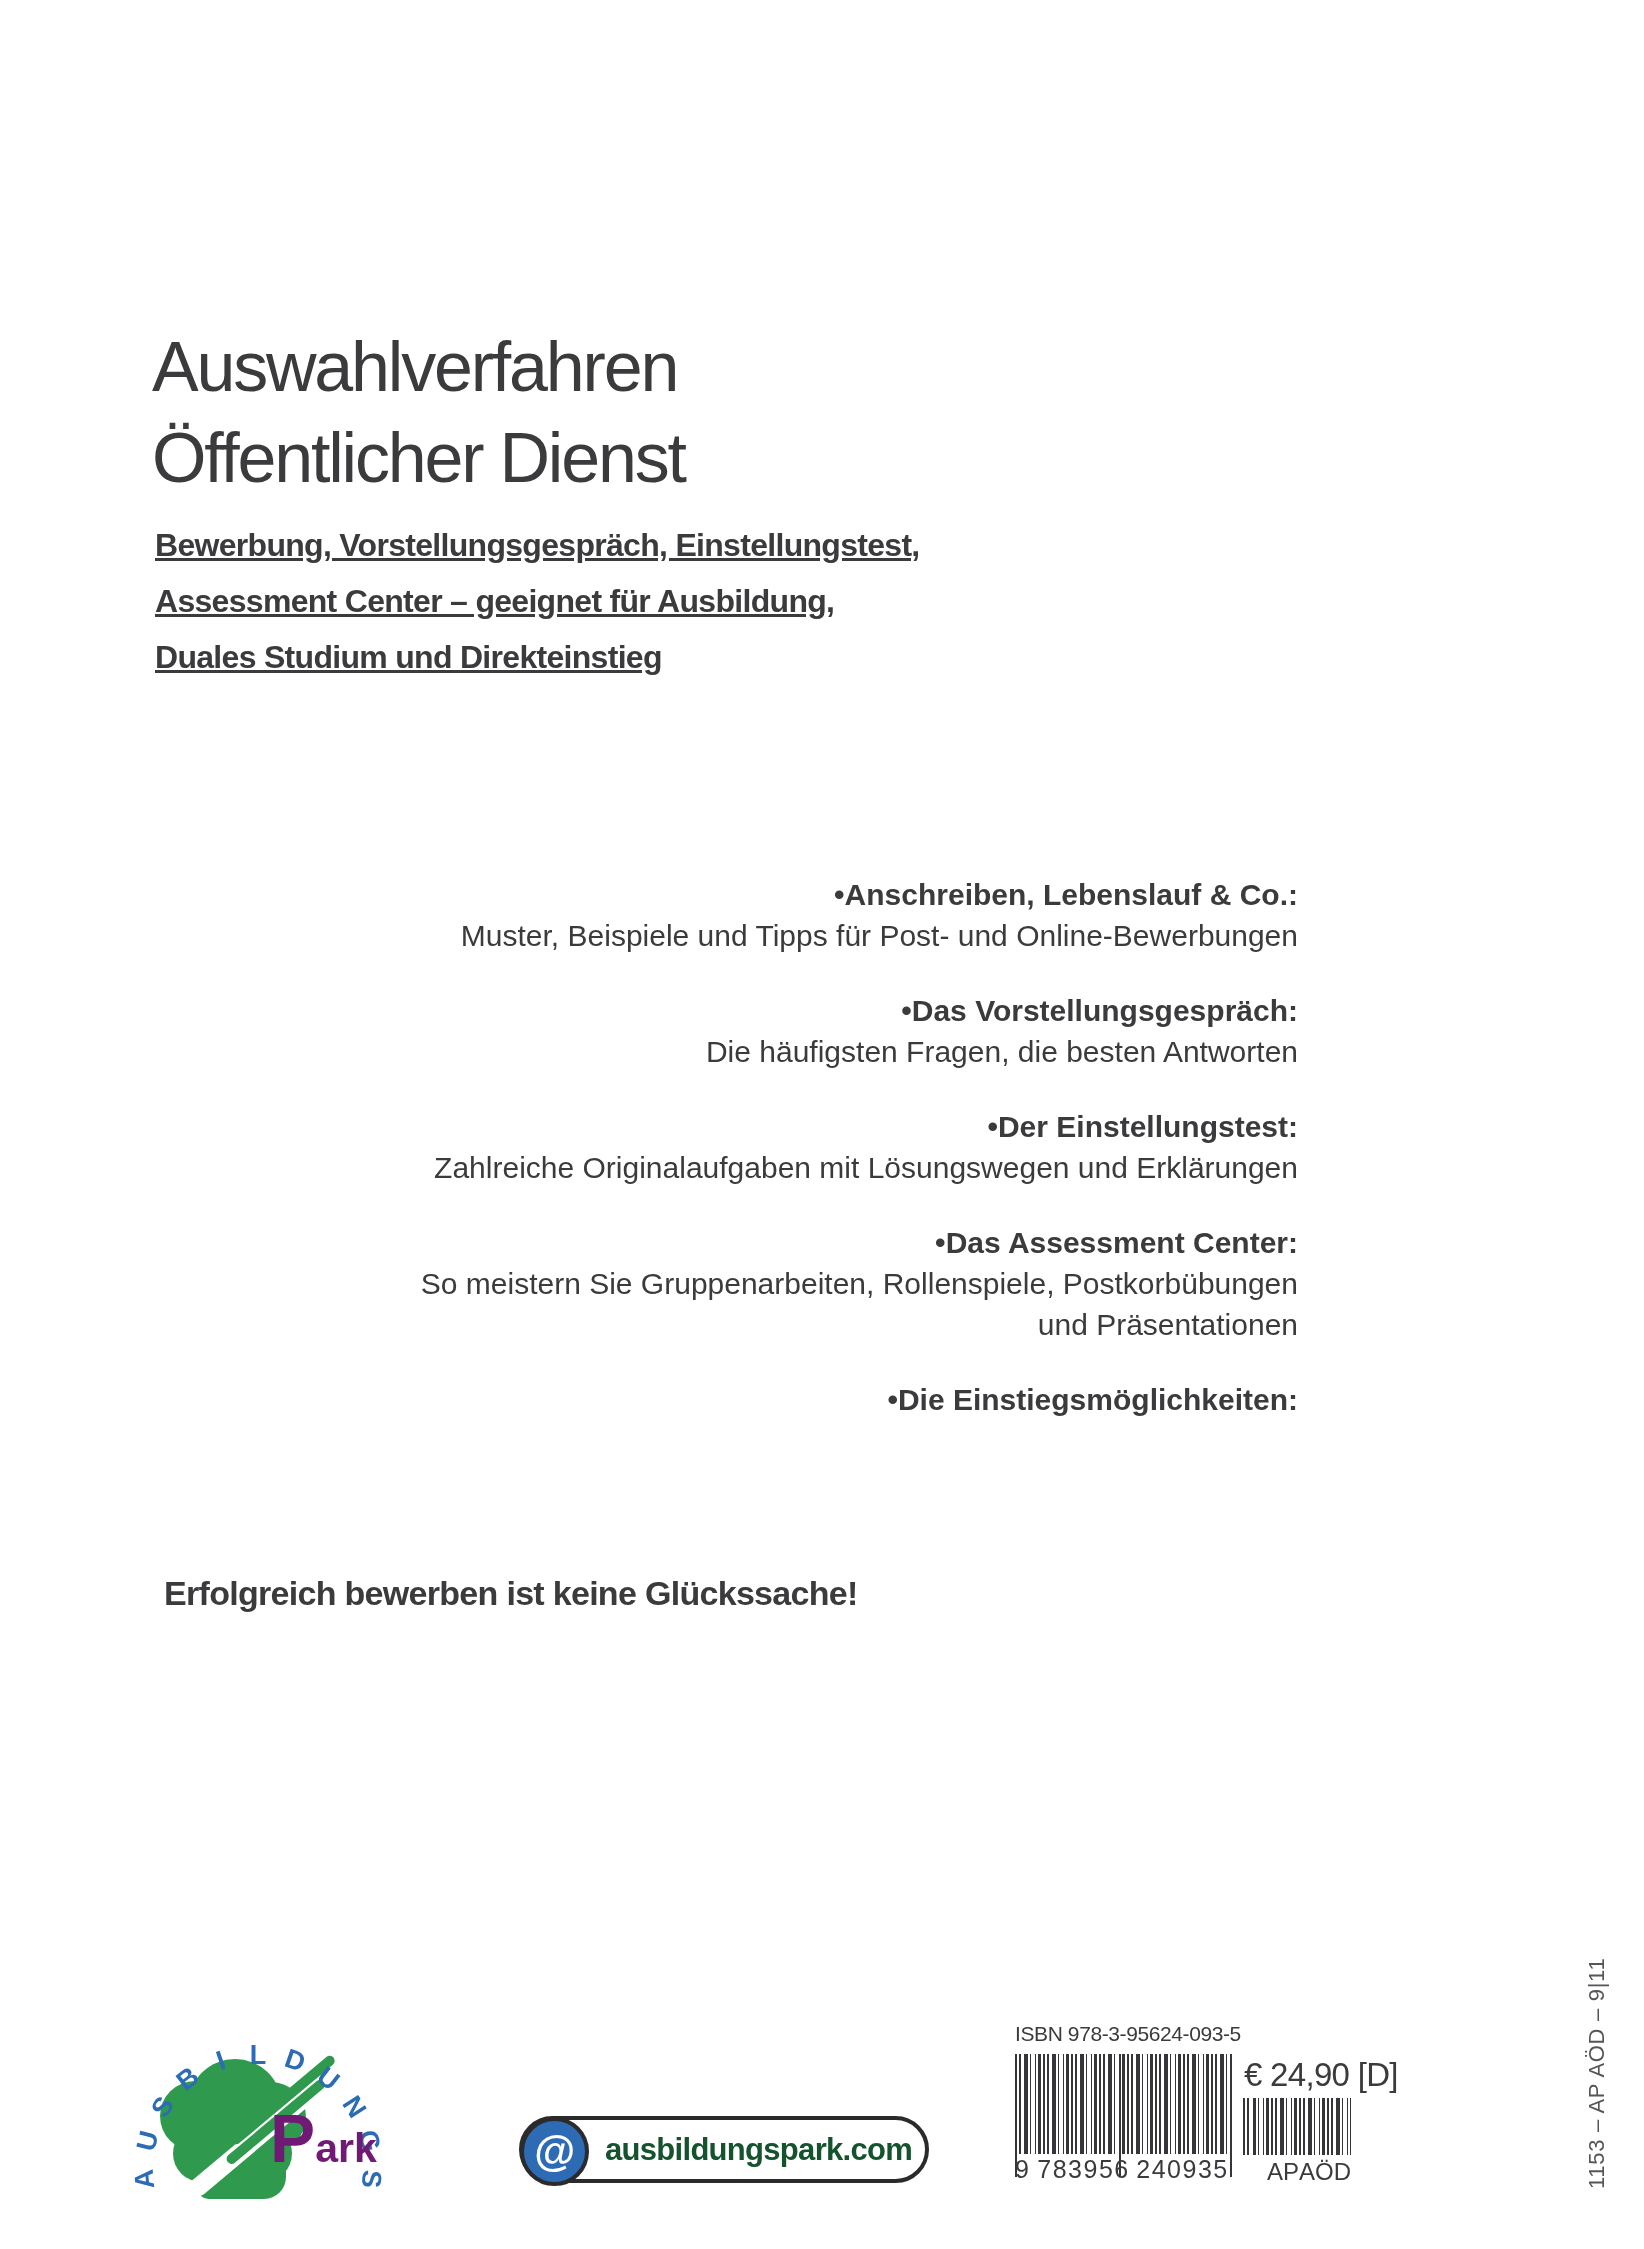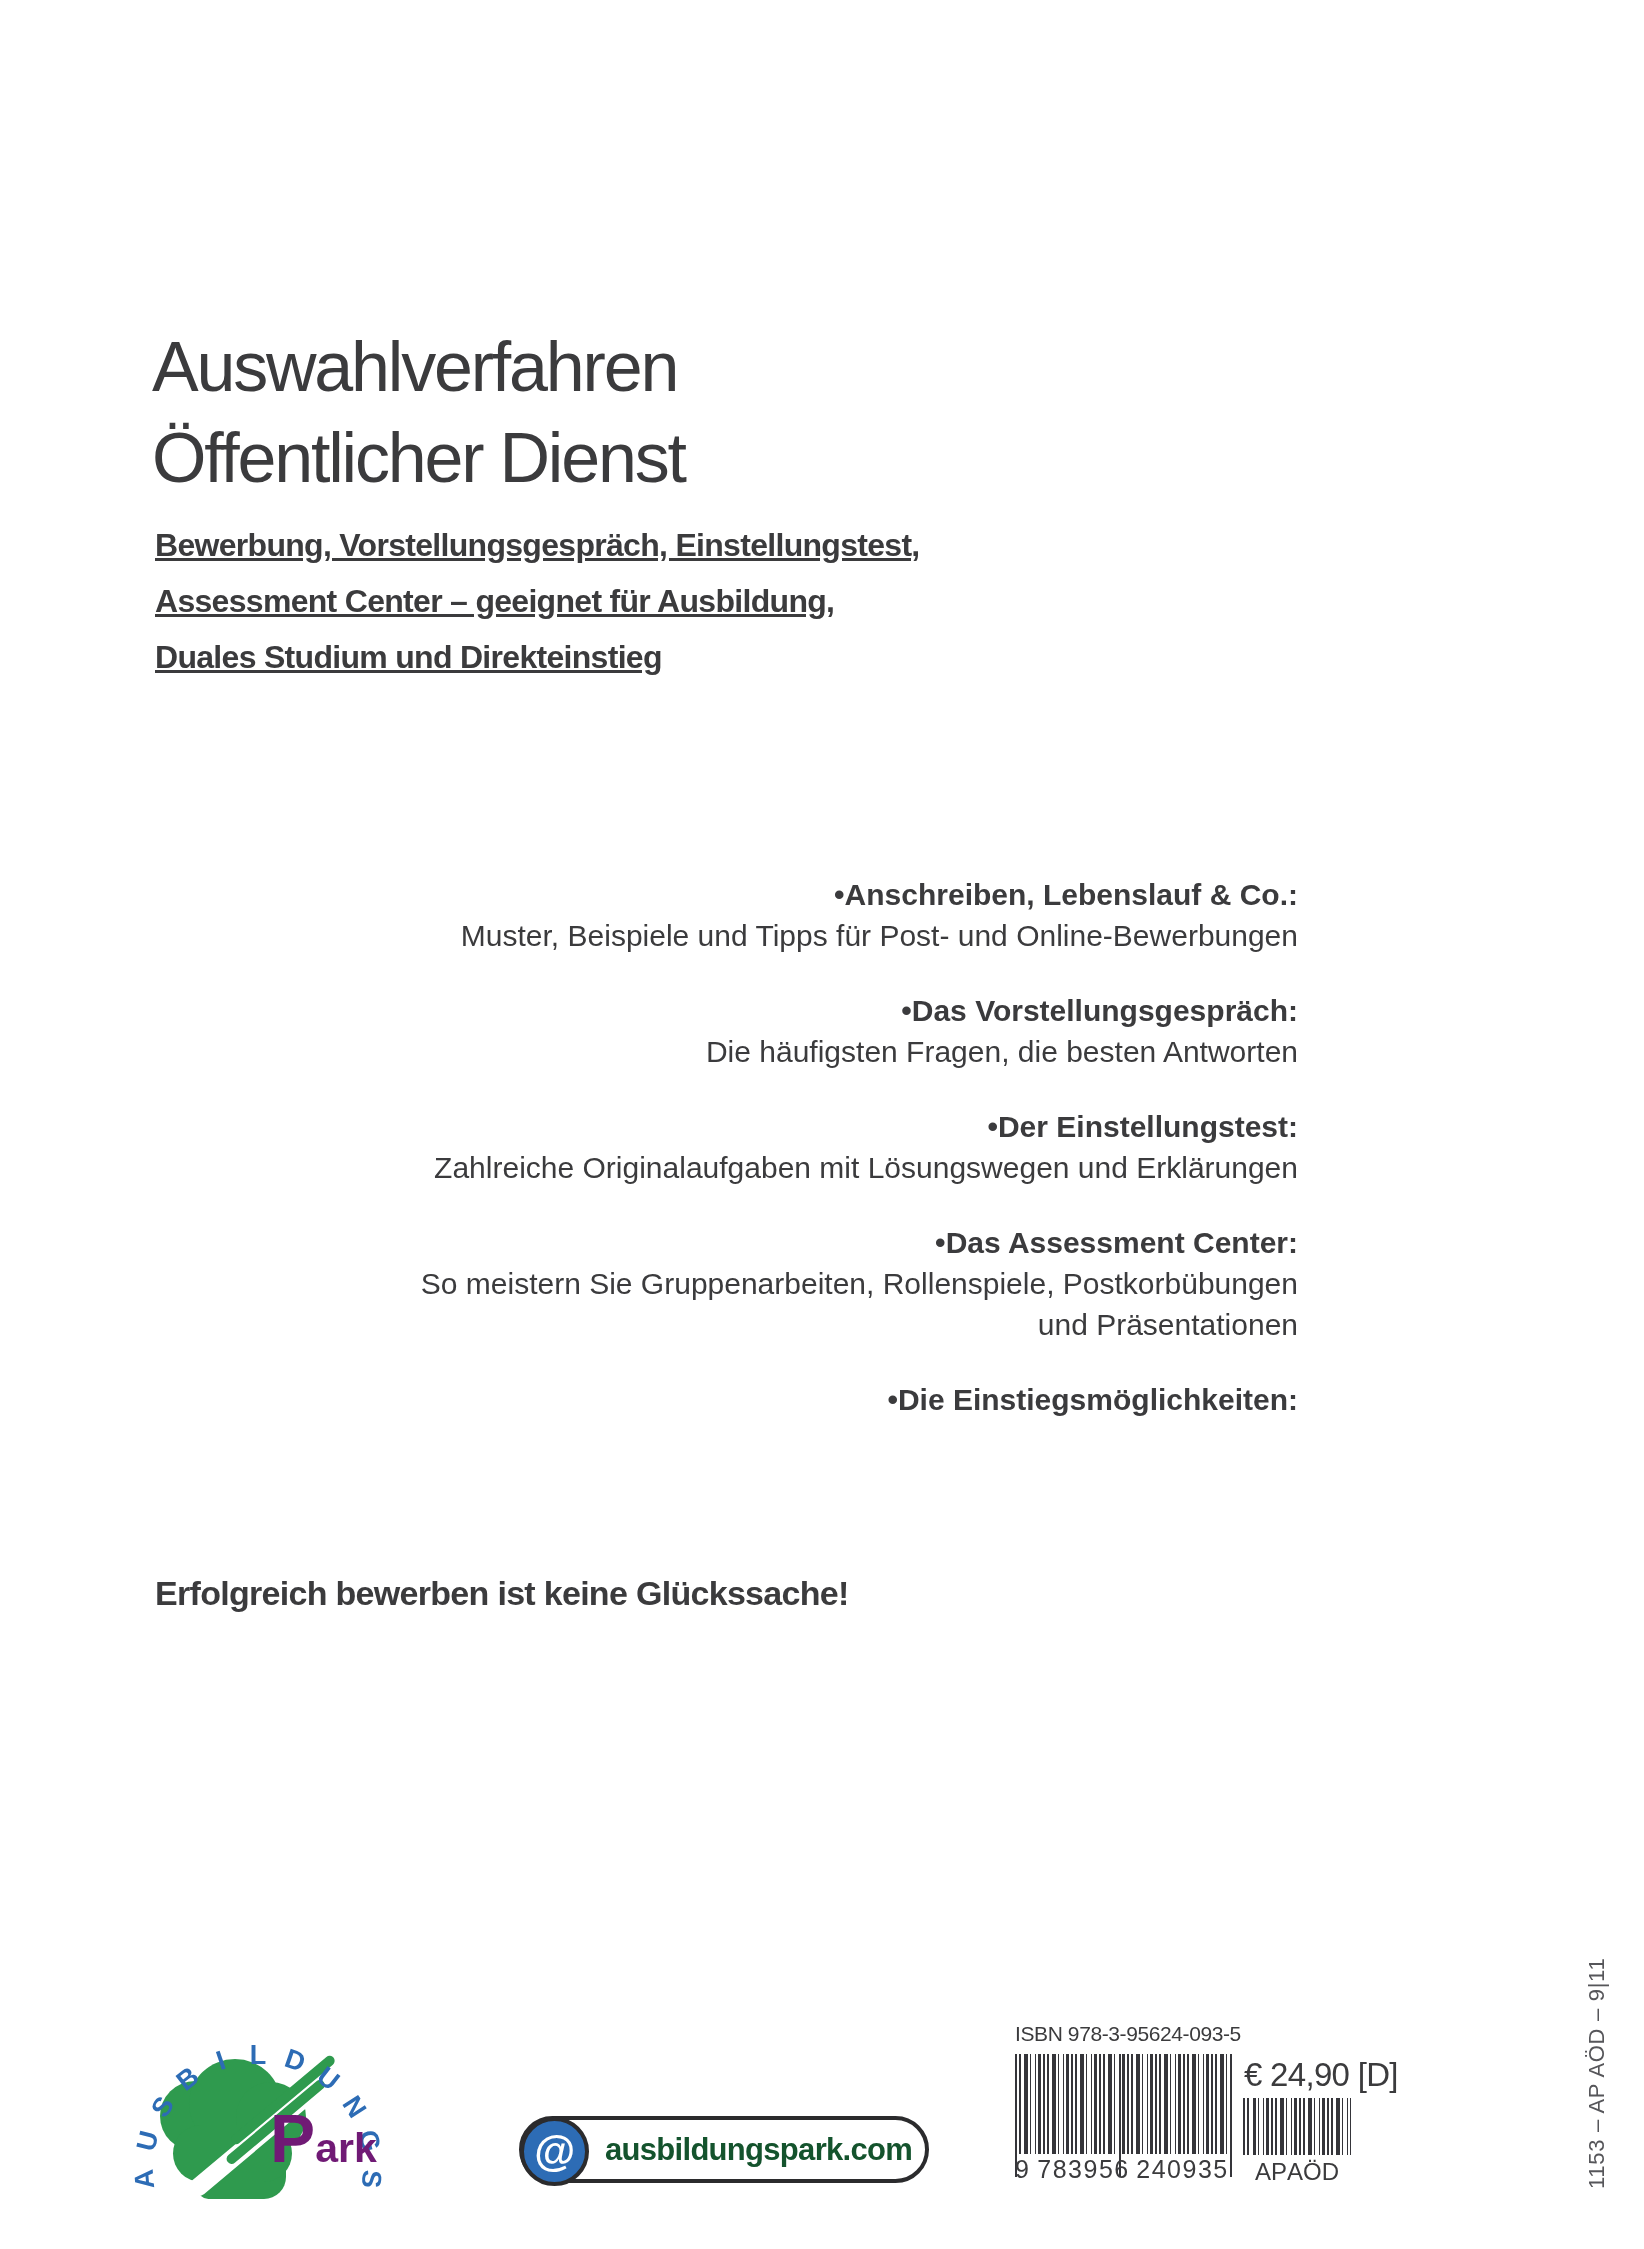--- a/index.html
+++ b/index.html
@@ -18,21 +18,21 @@
   .subtitle{position:absolute;left:155px;top:517px;font-weight:bold;
             font-size:32px;line-height:56px;letter-spacing:-0.7px;white-space:pre-line;text-decoration:underline;}
   
   .intro{position:absolute;left:155px;top:729px;font-size:30px;line-height:42px;white-space:pre-line;}
   
   .features{position:absolute;left:155px;top:874px;width:1143px;text-align:right;}
   .feature{margin-bottom:34px;font-size:30px;line-height:41px;}
   .fhead{font-weight:bold;}
   .dot{display:inline-block;width:23.4px;}
   .fbody{padding-left:23.4px;white-space:pre-line;}
-  .closing{position:absolute;left:155px;top:1574px;font-weight:bold;font-size:34px;letter-spacing:-0.7px;}
+  .closing{position:absolute;left:164px;top:1574px;font-weight:bold;font-size:34px;letter-spacing:-0.7px;}
   
   .logo{position:absolute;left:103px;top:2009px;width:388px;height:231px;}
   .arc-letter{position:absolute;font-weight:bold;font-size:27px;color:#2d6cb5;line-height:1;}
   .tree{position:absolute;left:0;top:0;width:100%;height:100%;}
   .lobe{position:absolute;background:#2f9a4e;border-radius:50%;}
   .l1{left:57px;top:72px;width:70px;height:70px;}
   .l2{left:86px;top:50px;width:92px;height:89px;}
   .l3{left:133px;top:73px;width:70px;height:70px;}
   .l4{left:70px;top:116px;width:119px;height:57px;border-radius:29px;}
   .trunk{position:absolute;left:95px;top:150px;width:88px;height:40px;background:#2f9a4e;
@@ -63,21 +63,21 @@
   .guard{position:absolute;top:32px;width:2.2px;height:123px;background:#35353a;}
   .gl{left:0;} .gm{left:104px;} .gr{left:215px;}
   .digits{position:absolute;left:0;top:133px;width:217px;display:flex;font-size:25px;color:#3b3b3d;}
   .digits .dp{width:19px;}
   .digits .dgrp{flex:1;text-align:center;letter-spacing:1.5px;}
   
   .price{position:absolute;left:1244px;top:2056px;font-size:33px;letter-spacing:-0.7px;white-space:nowrap;}
   .addon{position:absolute;left:1243px;top:2098px;width:108px;}
   .addon-bars{position:absolute;left:0;top:0;width:108px;height:57px;}
   .addon-code{position:absolute;left:0;top:60px;width:108px;display:flex;
-              justify-content:center;font-size:24px;color:#3b3b3d;}
+              justify-content:flex-end;font-size:24px;color:#3b3b3d;}
   
   .vnote{position:absolute;left:1502px;top:2081px;width:190px;height:26px;
          transform:rotate(-90deg);transform-origin:center;
          font-size:22px;color:#56565a;text-align:center;letter-spacing:0.7px;white-space:nowrap;}
 </style>
 </head>
 <body>
 
 <div class="page">
 

